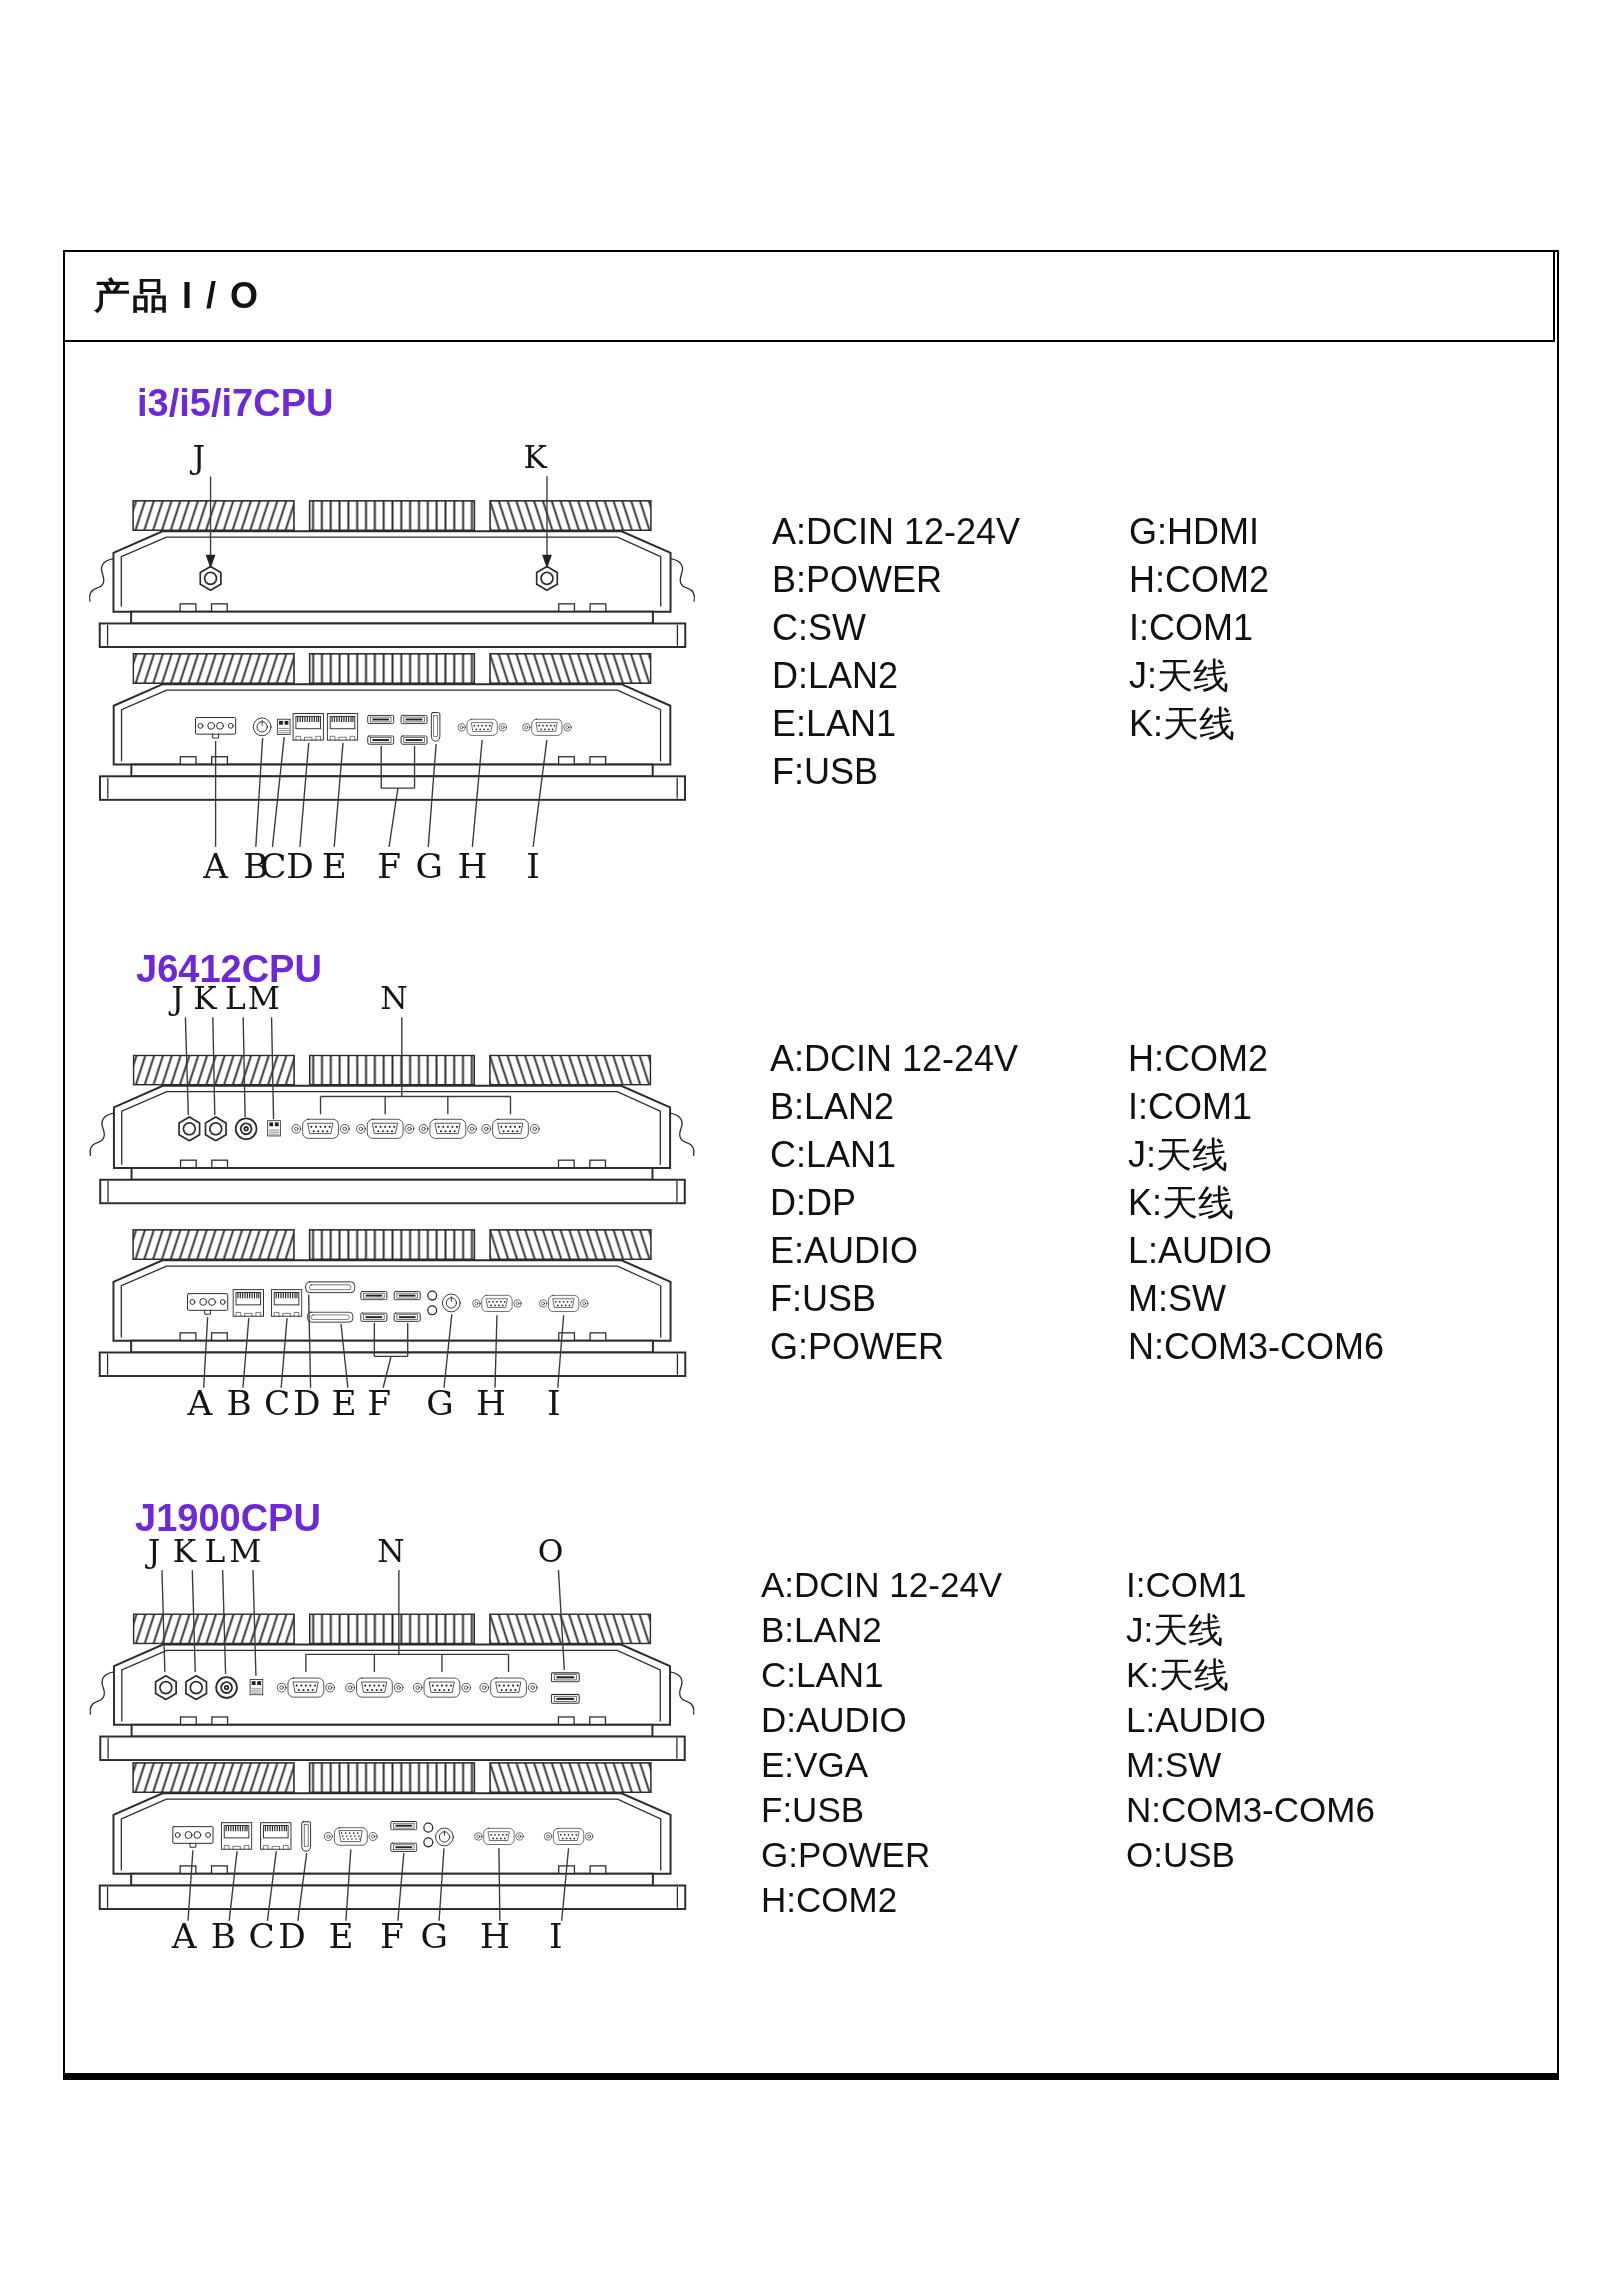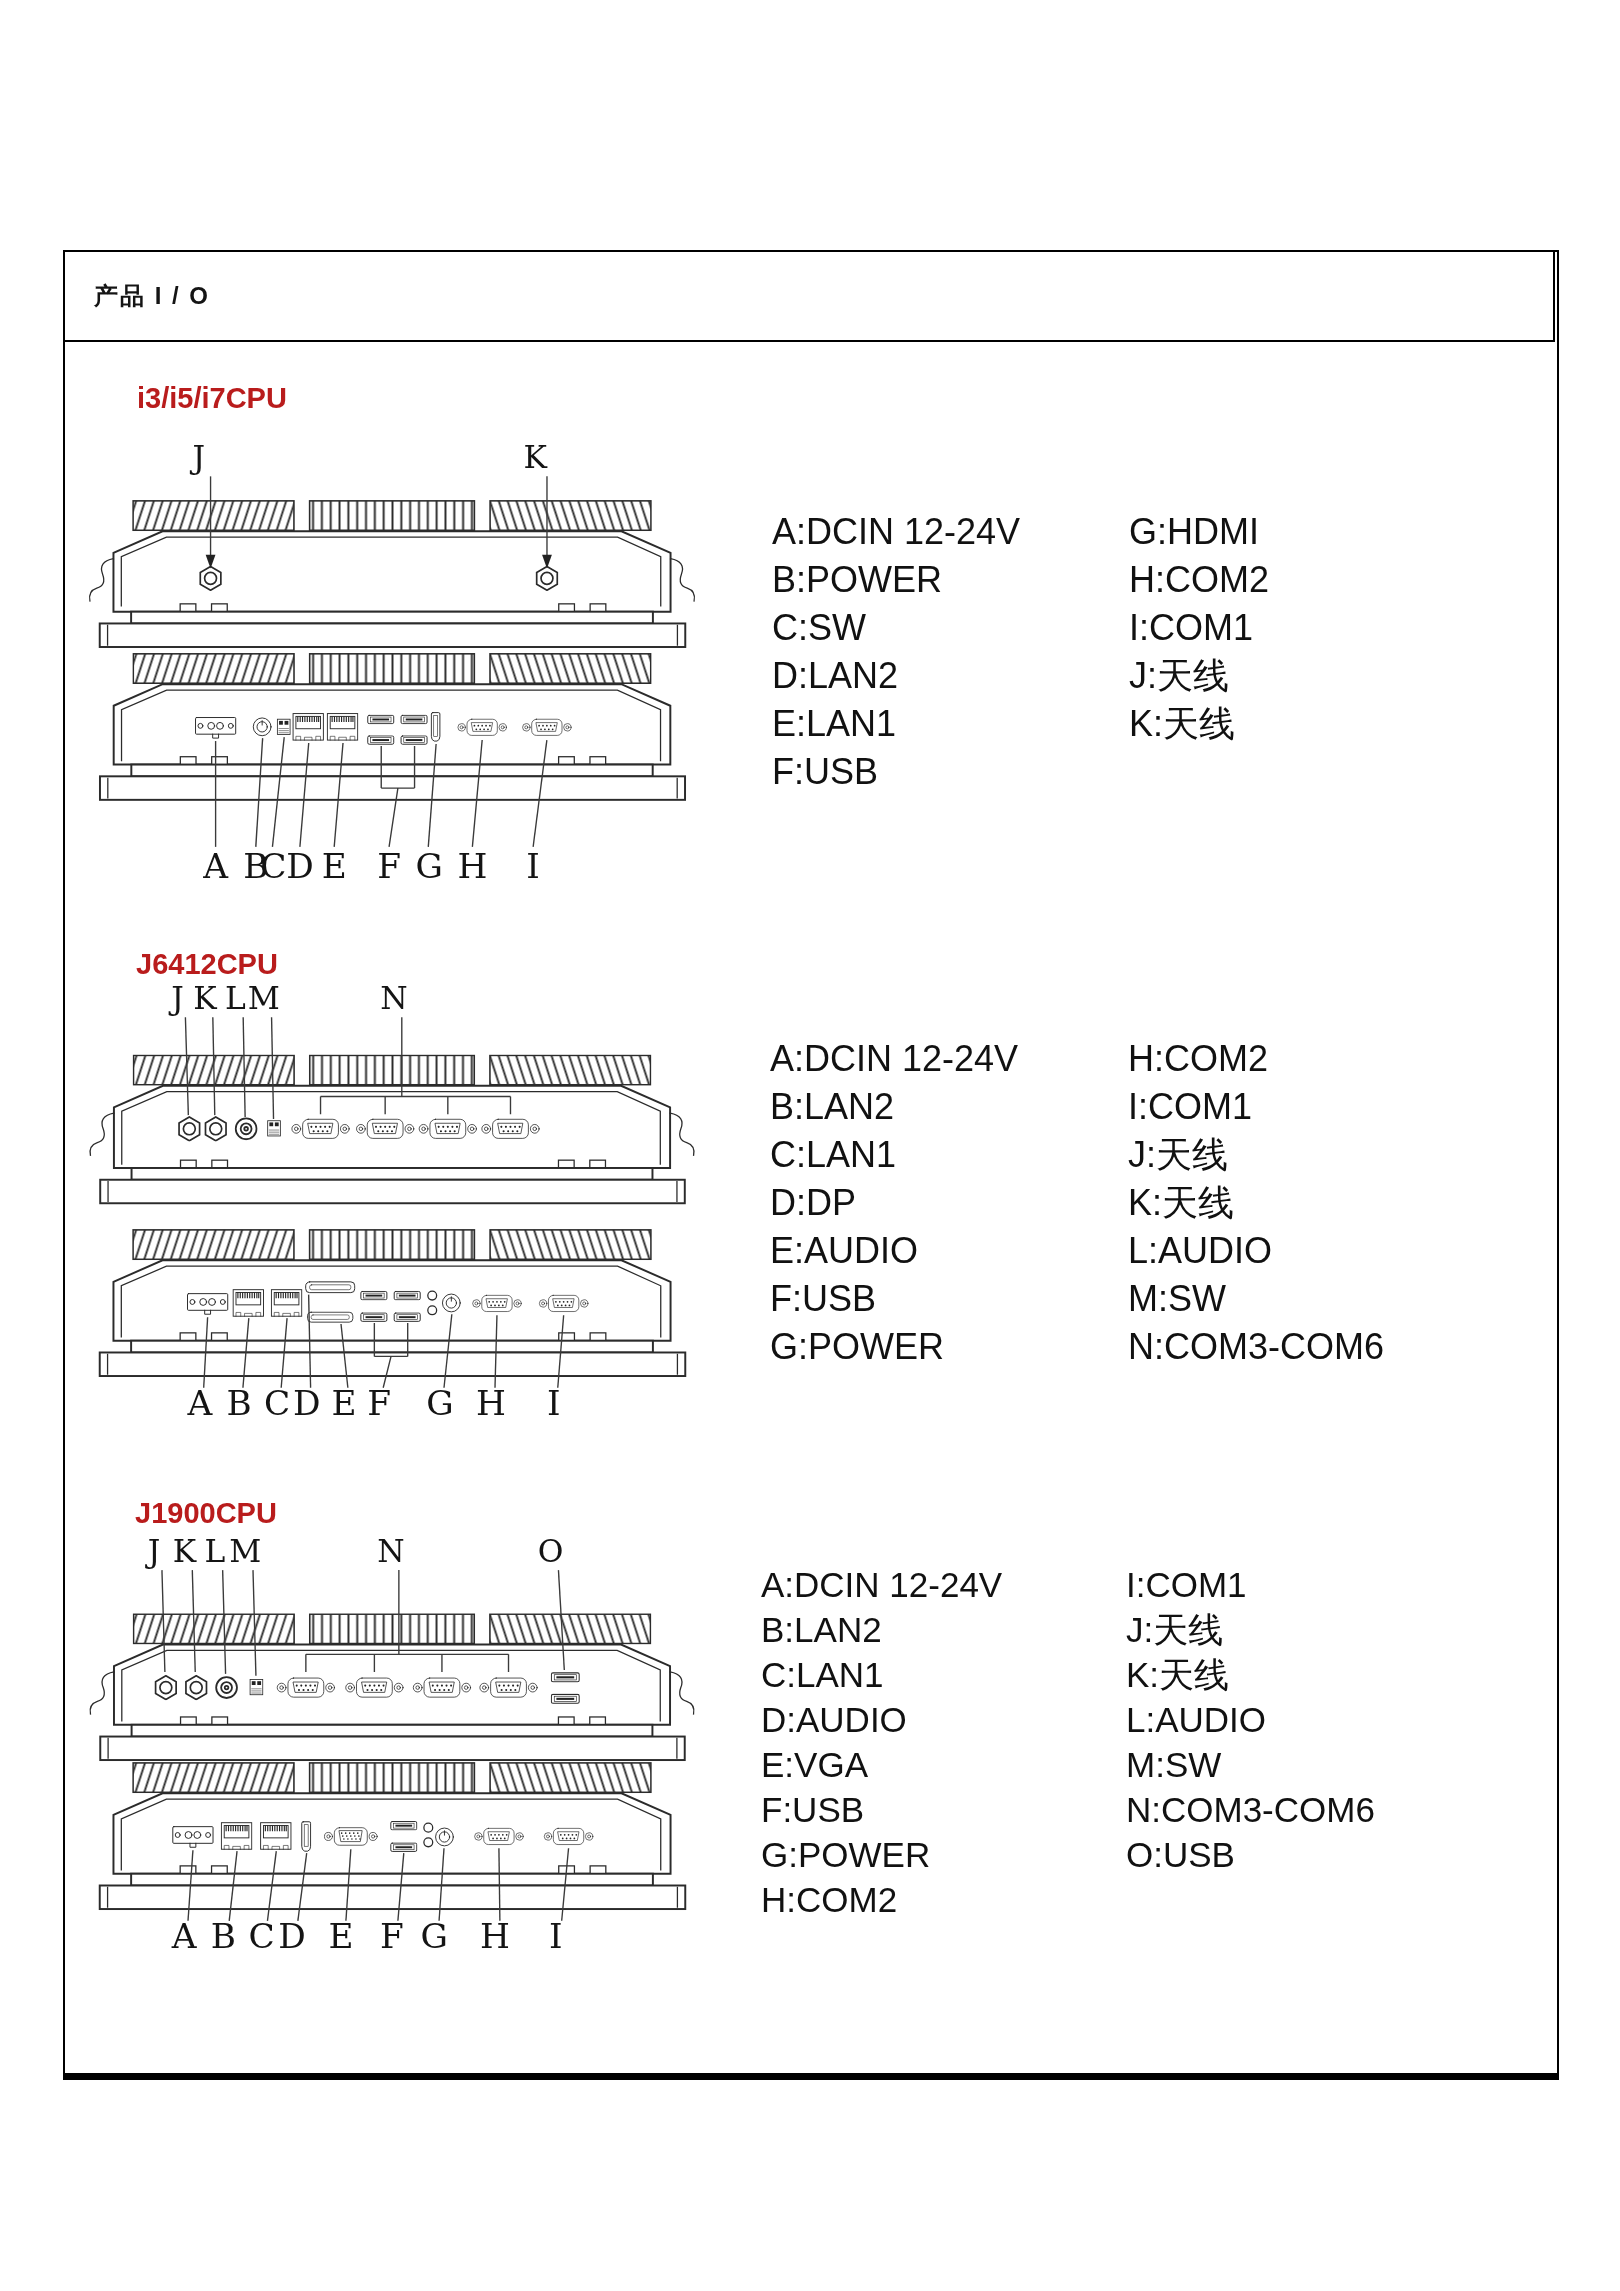--- a/index.html
+++ b/index.html
@@ -4,22 +4,22 @@
 <style>
   html,body { margin:0; padding:0; background:#ffffff; }
   .page { position:relative; width:1620px; height:2292px; background:#fff;
           font-family:"Liberation Sans", sans-serif; color:#141414; overflow:hidden; }
   .doc-box { position:absolute; left:63px; top:250px; width:1492px; height:1821px;
              border:2.9px solid #000; border-bottom-width:7.8px; background:#fff; }
   .doc-header { position:absolute; left:63px; top:250px; width:1492px; height:92px;
                 border-left:2.9px solid #000; border-right:2.9px solid #000; border-top:2.9px solid #000;
                 border-bottom:2.9px solid #000; box-sizing:border-box;
                 display:flex; align-items:center; padding-left:29px; }
-  .doc-header span { font-size:24px; font-weight:bold; letter-spacing:2px;text-align:center; }
-  .sec-title { position:absolute; font-size:29px; font-weight:600; white-space:nowrap; color:#b91c1c; }
+  .doc-header span { font-size:36px; font-weight:bold; letter-spacing:2px;text-align:center; }
+  .sec-title { position:absolute; font-size:38px; font-weight:600; white-space:nowrap; color:#6d28d9; }
   .drawing { position:absolute; }
   svg .s  { fill:none; stroke:#2b2b2b; stroke-width:2; stroke-linecap:square; }
   svg .thin { stroke-width:1.3; }
   svg .wf { fill:#fff; }
   svg .ll { stroke:#3a3a3a; stroke-width:1.4; fill:none; }
   svg text { fill:#141414; }
   .t32 { font:32px "DejaVu Serif","Liberation Serif",serif; text-anchor:middle; }
   .t35 { font:35px "DejaVu Serif","Liberation Serif",serif; text-anchor:middle; }
   .legend { position:absolute; }
   .lg-col { position:absolute; top:0; white-space:nowrap; }

